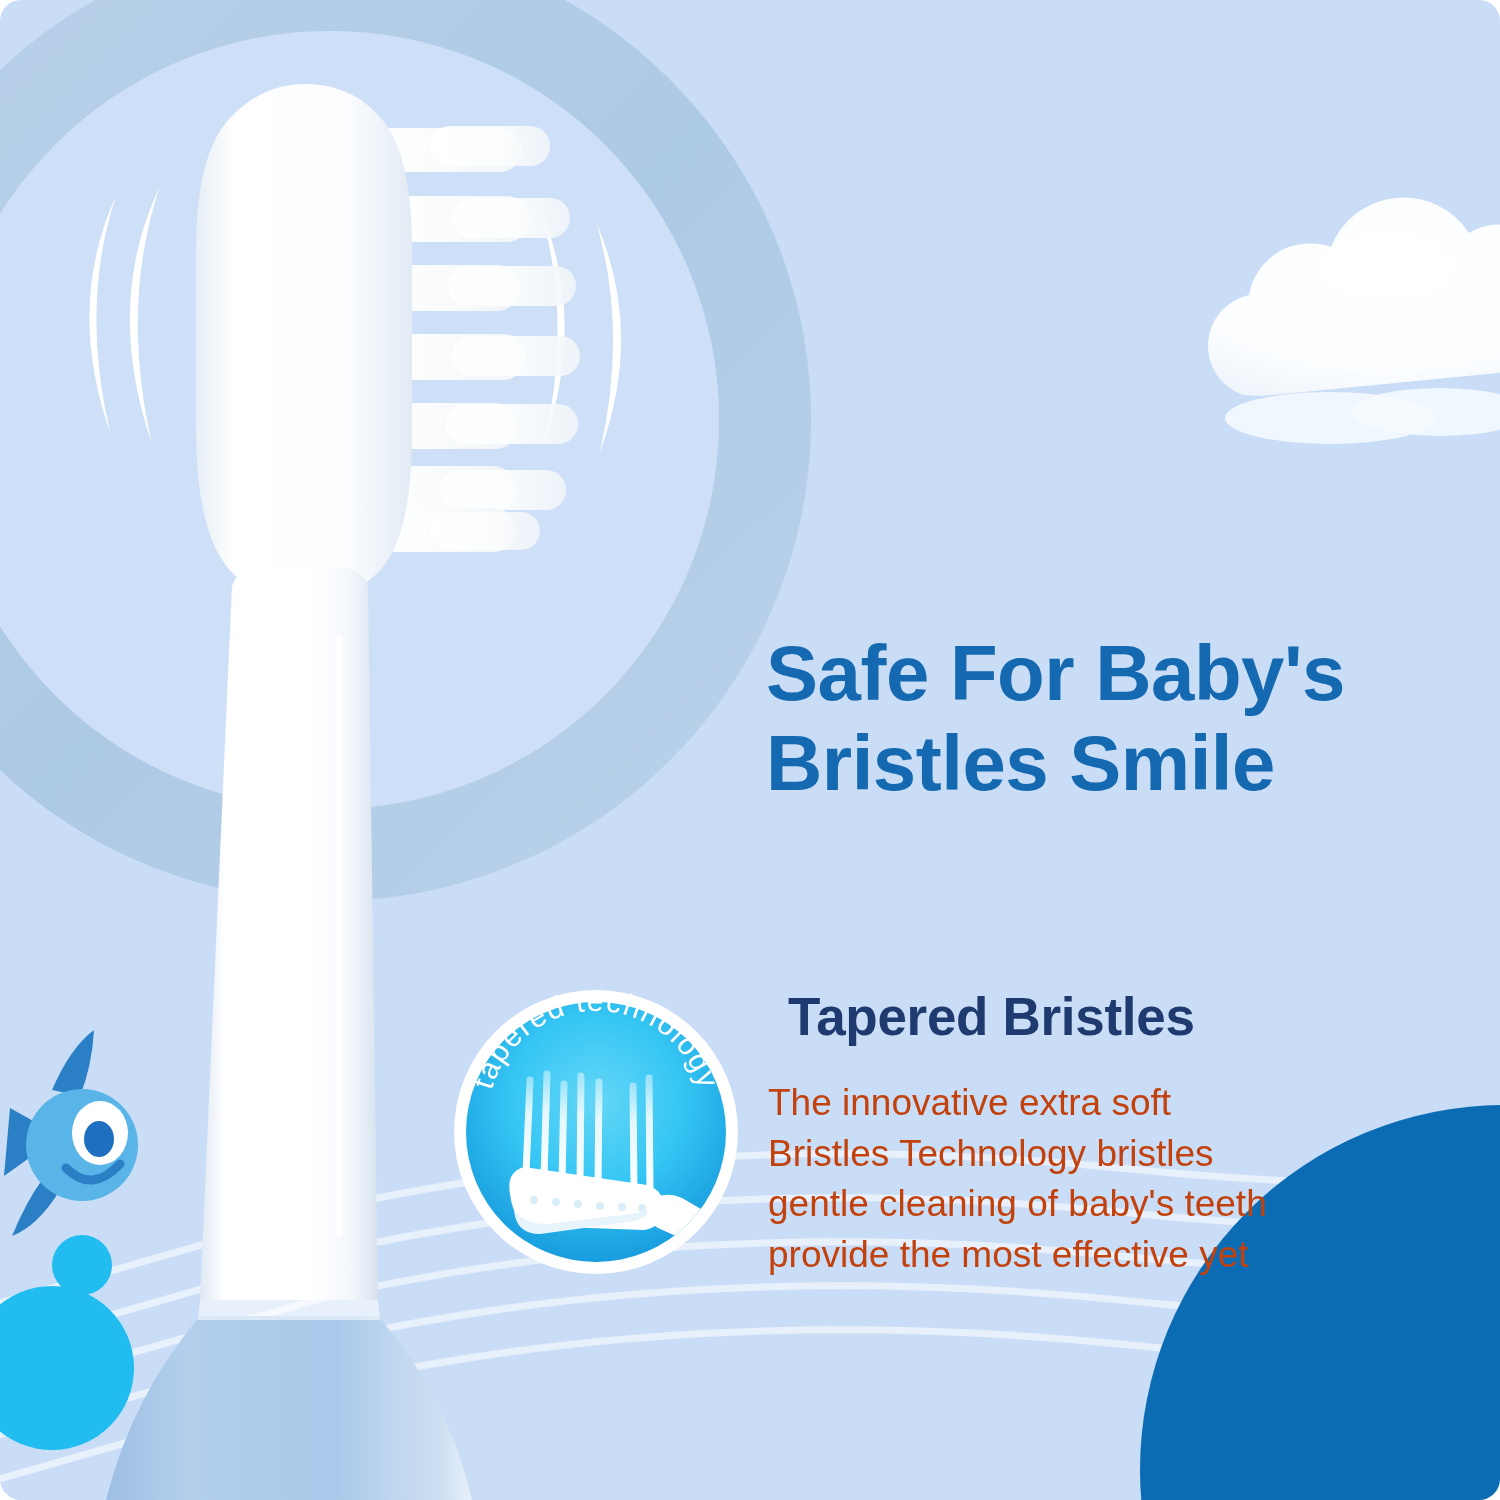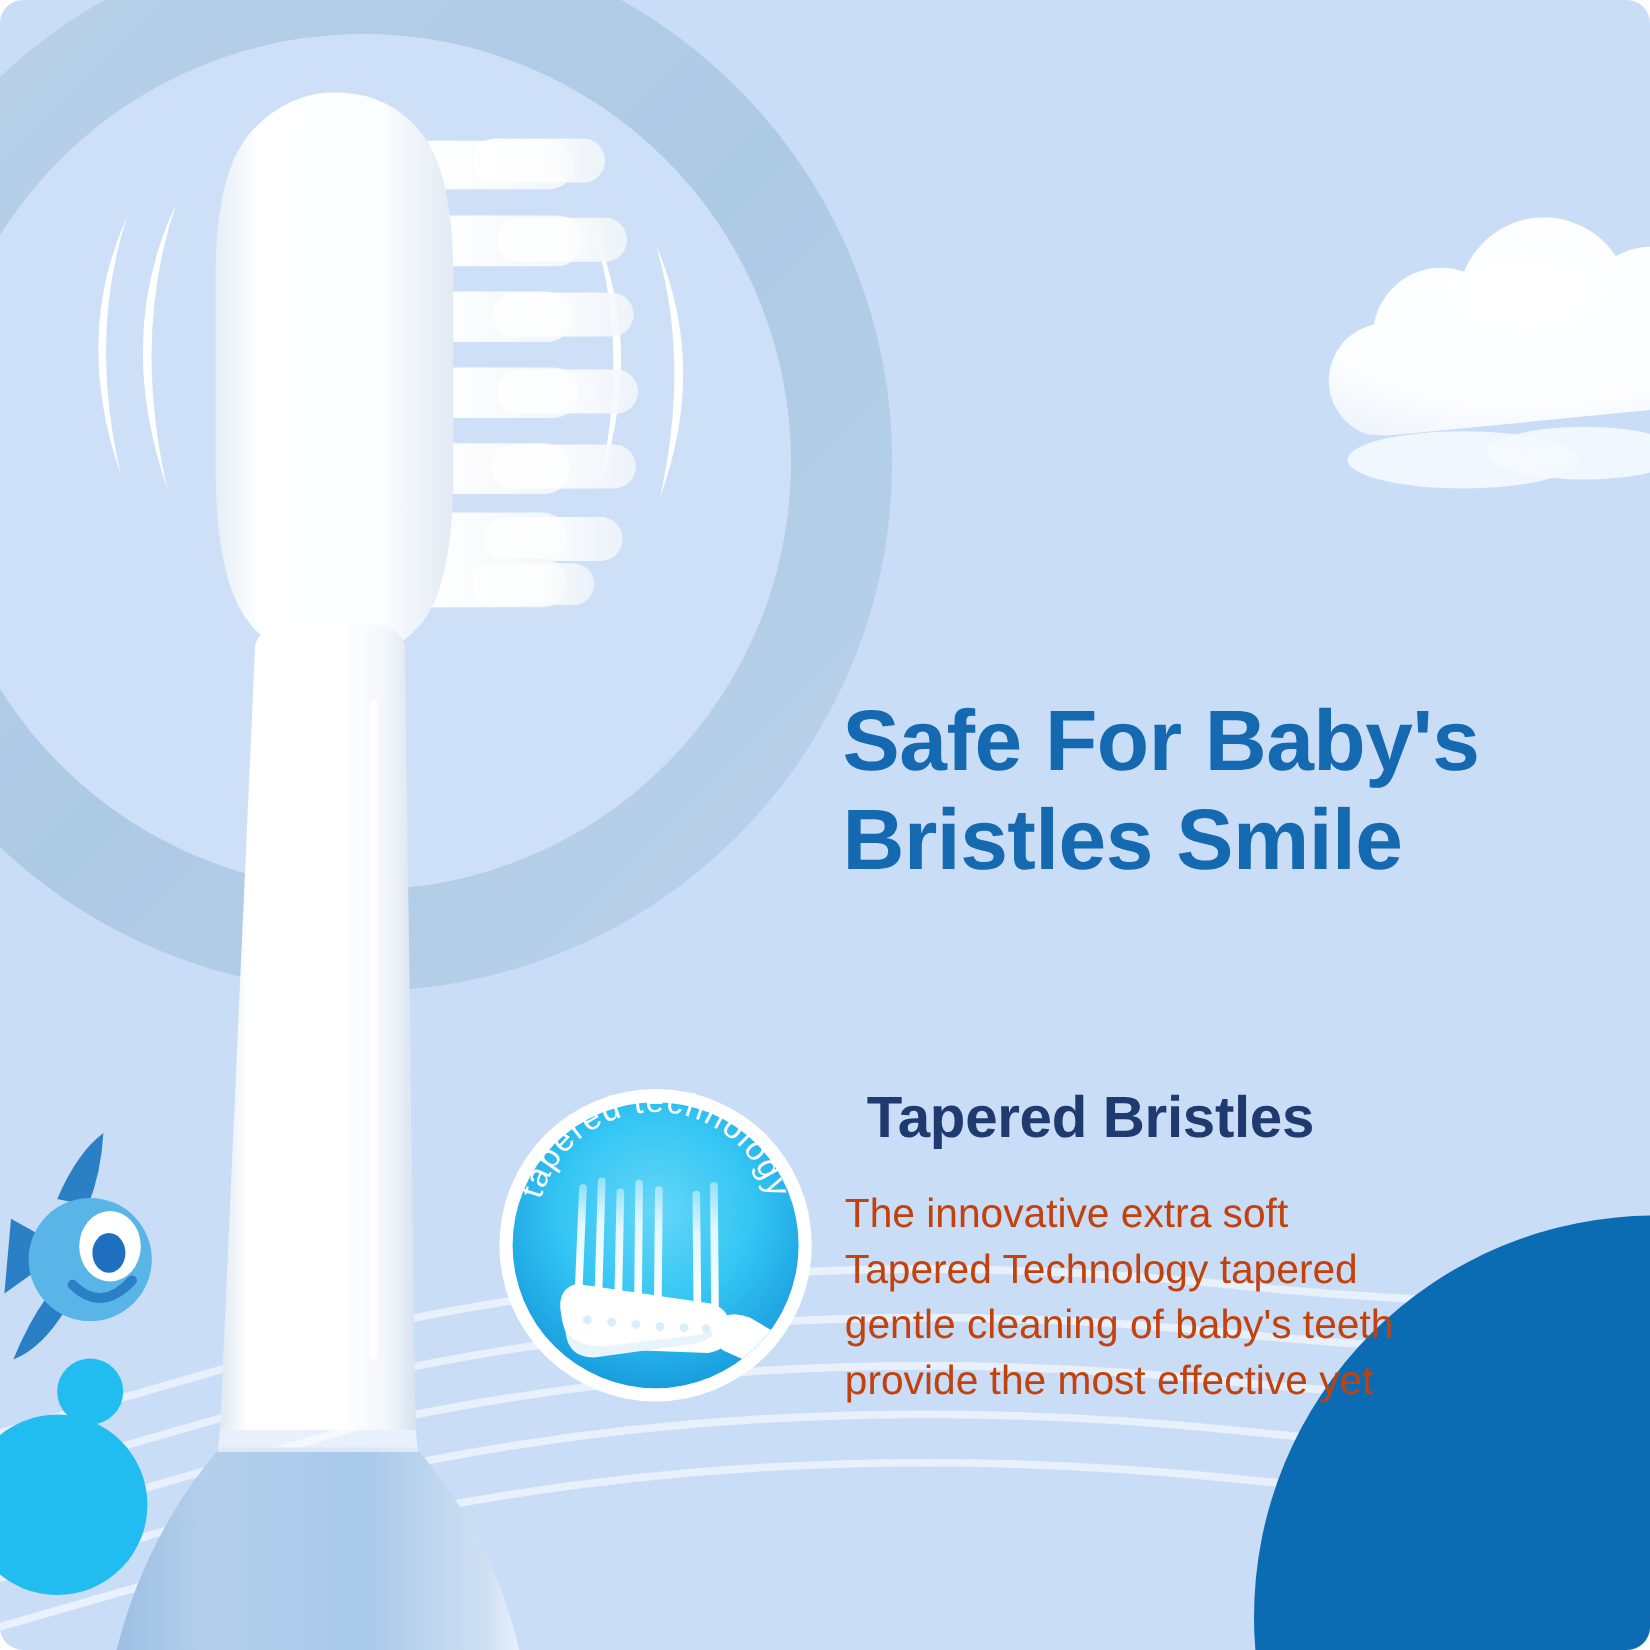--- a/index.html
+++ b/index.html
@@ -242,21 +242,21 @@
 
   <div class="headline">
     <span class="ln">Safe For Baby's</span>
     <span class="ln">Bristles Smile</span>
   </div>
 
   <div class="sub-head">Tapered Bristles</div>
 
   <div class="body-copy">
     <span class="ln">The innovative extra soft</span>
-    <span class="ln">Tapered Technology tapered</span>
+    <span class="ln">Bristles Technology bristles</span>
     <span class="ln">gentle cleaning of baby's teeth</span>
     <span class="ln">provide the most effective yet</span>
   </div>
 
   <div class="badge">
     <svg class="badge-svg" viewBox="0 0 288 288" xmlns="http://www.w3.org/2000/svg">
       <defs>
         <radialGradient id="badgeGrad" cx="50%" cy="38%" r="72%">
           <stop offset="0%" stop-color="#64d6f7"></stop>
           <stop offset="46%" stop-color="#35c6f4"></stop>

